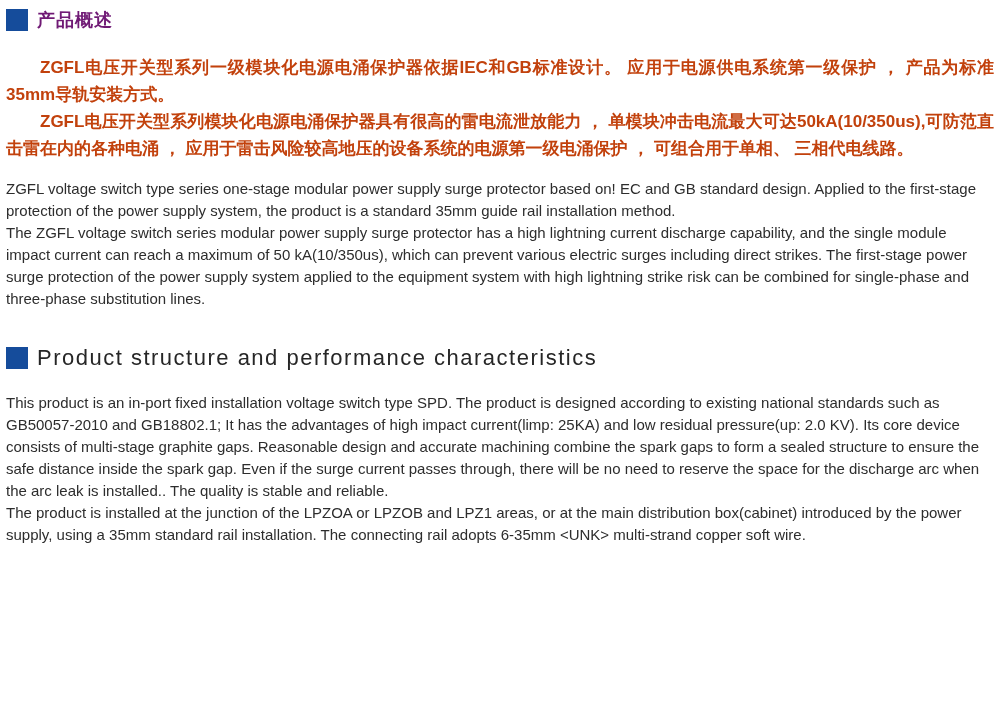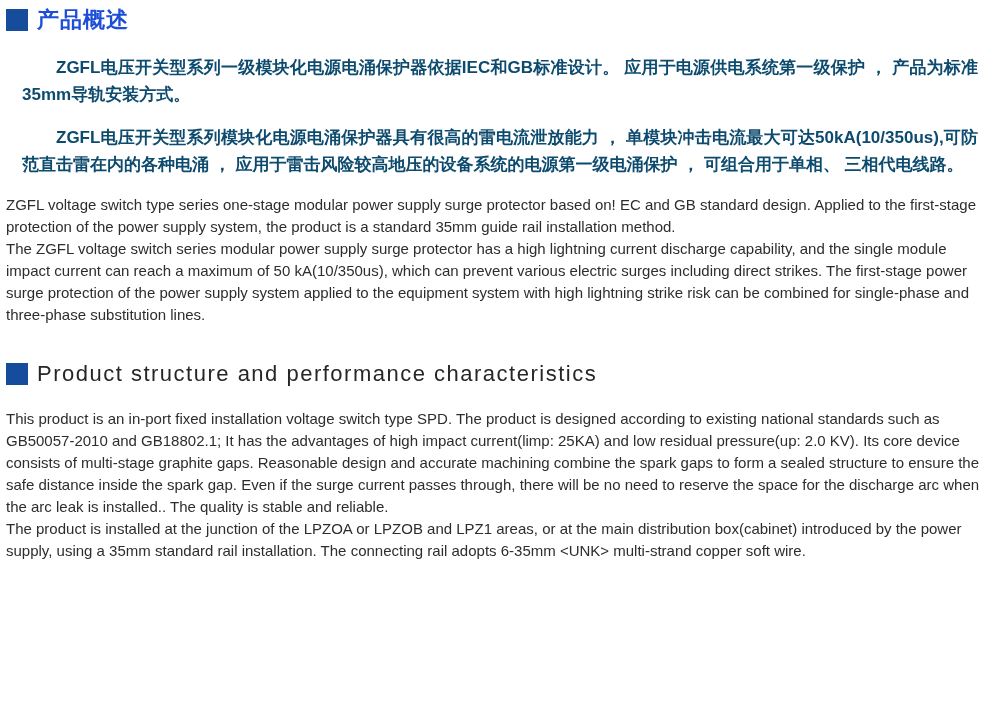--- a/index.html
+++ b/index.html
@@ -28,42 +28,42 @@
   }
   .bullet {
     display: inline-block;
     width: 22px;
     height: 22px;
     background: var(--accent);
     margin-right: 9px;
     flex: 0 0 auto;
   }
   .h-cn {
-    font-size: 22px;
+    font-size: 18px;
     font-weight: 700;
-    color: #1d4ed8;
+    color: #701a75;
     letter-spacing: 1px;
   }
   .h-en {
     font-size: 22px;
     font-weight: 400;
     color: #262626;
     letter-spacing: 1.5px;
   }
   .cn-block { margin: 0; }
   .cn {
-    margin: 16px;
+    margin: 0;
     font-size: 17px;
     line-height: 27px;
     font-weight: 600;
-    color: #0c4a6e;
+    color: #c2410c;
     text-align: justify;
     text-indent: 2em;
   }
-  .en-block { margin-top: 8px; }
+  .en-block { margin-top: 16px; }
   .en {
     margin: 0;
     font-size: 15px;
     line-height: 22px;
     font-weight: 400;
     color: #2d2d2d;
     text-align: left;
   }
 </style>
 </head>

